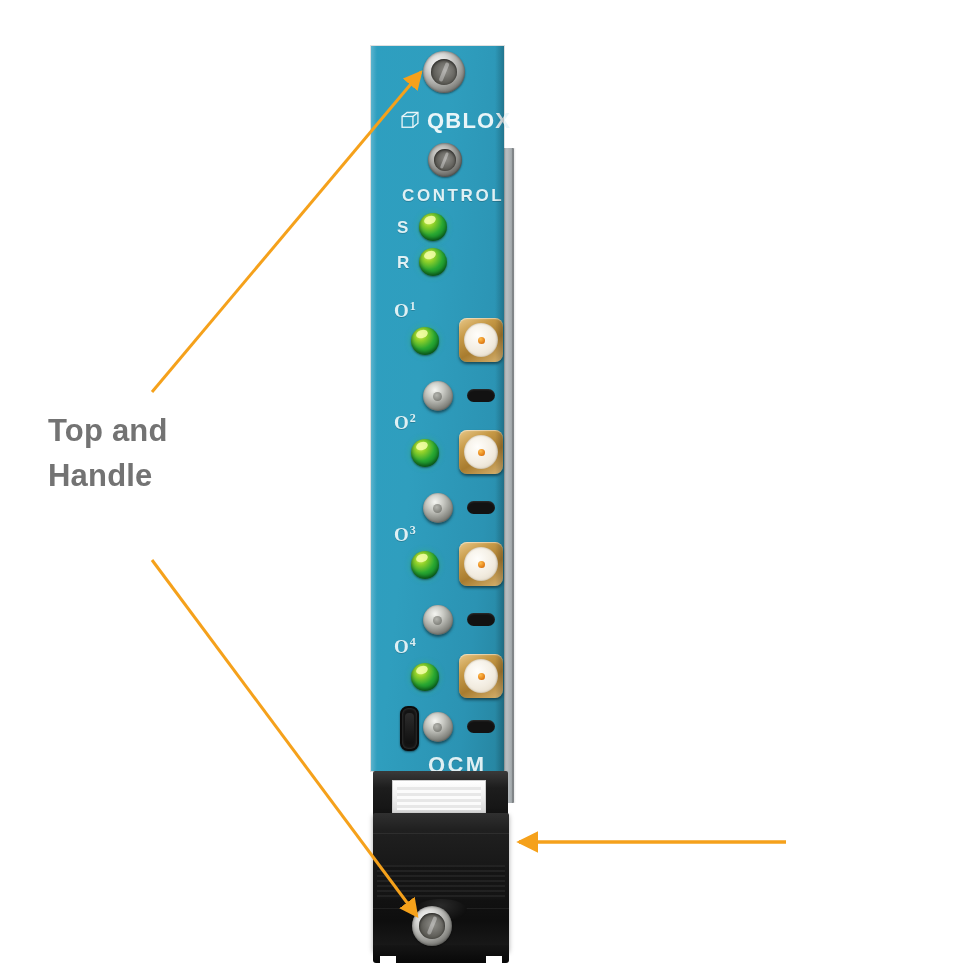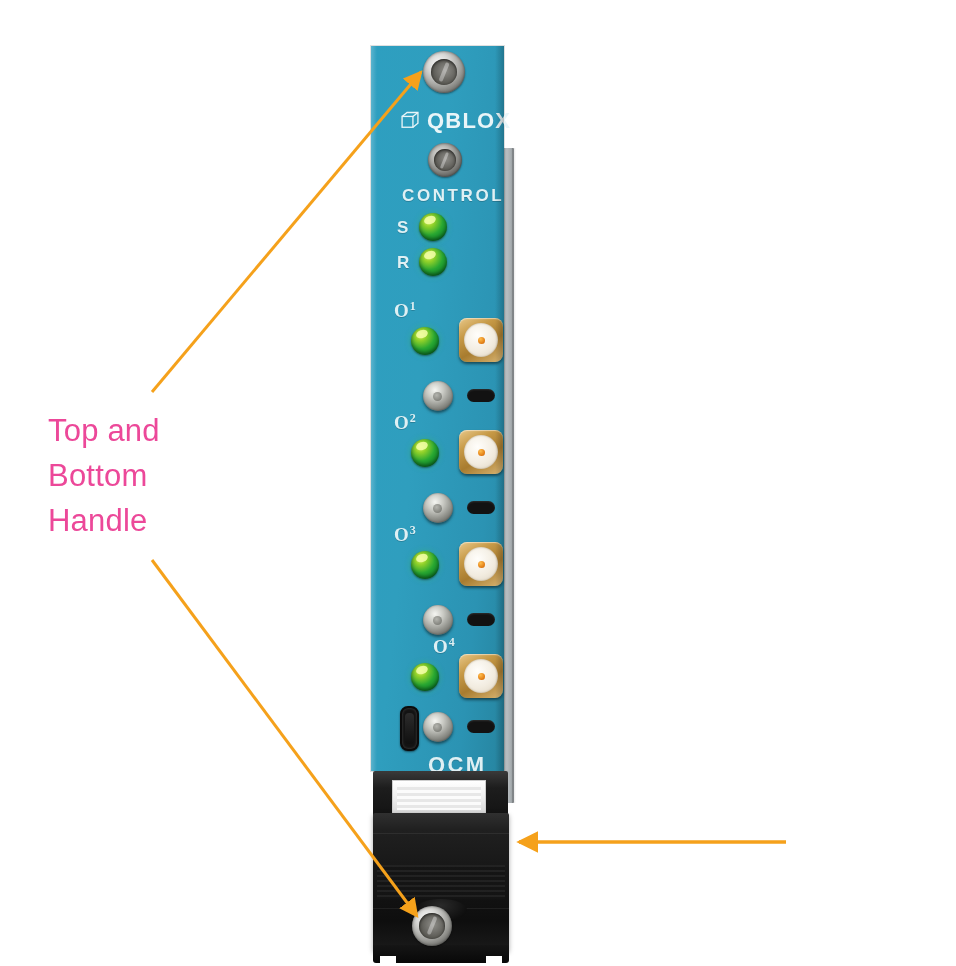--- a/index.html
+++ b/index.html
@@ -2,21 +2,21 @@
 <html><head>
 <meta charset="utf-8">
 <style>
   html,body{margin:0;padding:0;background:#ffffff;}
   body{width:956px;height:966px;position:relative;overflow:hidden;
        font-family:"Liberation Sans", sans-serif;}
 
   .stage{position:absolute;left:0;top:0;width:956px;height:966px;}
 
   
-  .anno-label{position:absolute;color:#ec4899;font-weight:normal;
+  .anno-label{position:absolute;color:#737373;font-weight:bold;
               font-family:"Liberation Sans", sans-serif;
               letter-spacing:.2px;}
   #label-screws{left:48px;top:408px;font-size:31px;line-height:45px;}
   #label-handle{left:806px;top:822px;font-size:31px;line-height:45px;}
 
   
   #arrows{position:absolute;left:0;top:0;width:956px;height:966px;}
 
   
   #module{position:absolute;left:360px;top:40px;width:170px;height:920px;}
@@ -188,21 +188,21 @@
       <div class="silk silk-ch" style="left:23px;top:477px;"><span>O</span><span class="silk-sup">3</span></div>
       <div class="led" style="left:40px;top:505px;"></div>
       <div class="sma" style="left:88px;top:496px;">
           <div class="ring">
             <div class="pin"></div>
           </div>
         </div>
       <div class="mmcx" style="left:52px;top:559px;"></div>
       <div class="oval" style="left:96px;top:567px;"></div>
 
-      <div class="silk silk-ch" style="left:23px;top:589px;margin-left:39px;"><span>O</span><span class="silk-sup">4</span></div>
+      <div class="silk silk-ch" style="left:23px;top:589px;"><span>O</span><span class="silk-sup">4</span></div>
       <div class="led" style="left:40px;top:617px;"></div>
       <div class="sma" style="left:88px;top:608px;">
           <div class="ring">
             <div class="pin"></div>
           </div>
         </div>
 
       <div class="usbc"></div>
       <div class="mmcx" style="left:52px;top:666px;"></div>
       <div class="oval" style="left:96px;top:674px;"></div>
@@ -234,18 +234,17 @@
         <path d="M0,0 L6.4,3.2 L0,6.4 z" fill="#F5A11B"></path>
       </marker>
     </defs>
     <line x1="152" y1="392" x2="421" y2="72" stroke="#F5A11B" stroke-width="3" marker-end="url(#ah)"></line>
     <line x1="152" y1="560" x2="417" y2="916" stroke="#F5A11B" stroke-width="3" marker-end="url(#ah)"></line>
     <line x1="786" y1="842" x2="519" y2="842" stroke="#F5A11B" stroke-width="3.4" marker-end="url(#ah)"></line>
   </svg>
 
   <div class="anno-label" id="label-screws">
     <div>Top and</div>
-    <div>Bottom</div>
     <div>Handle</div>
   </div>
 
 
 </div>
 
 </body></html>

